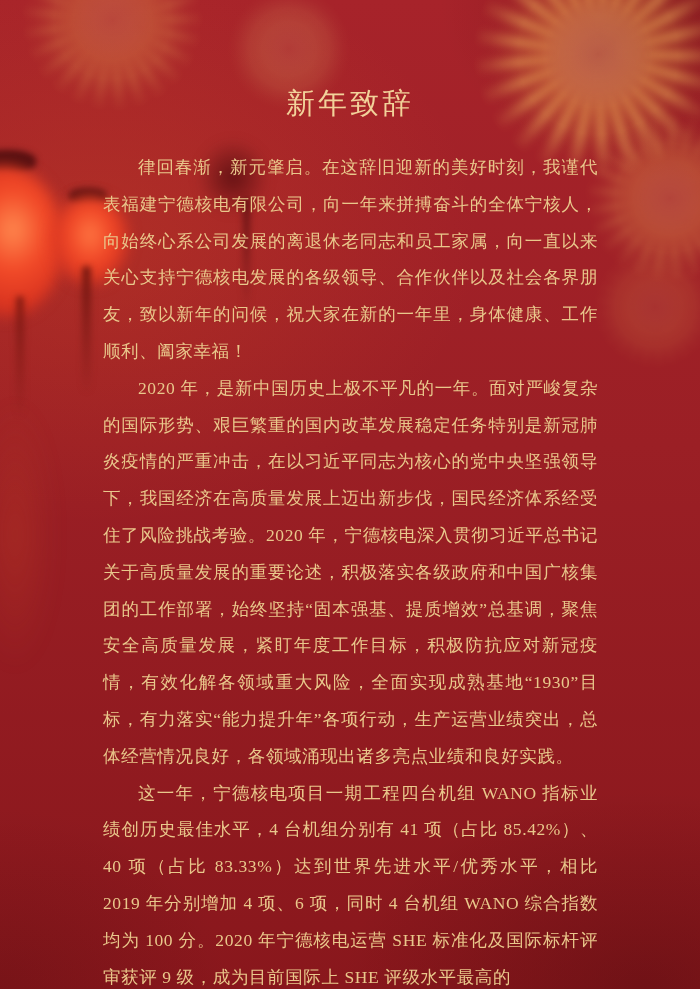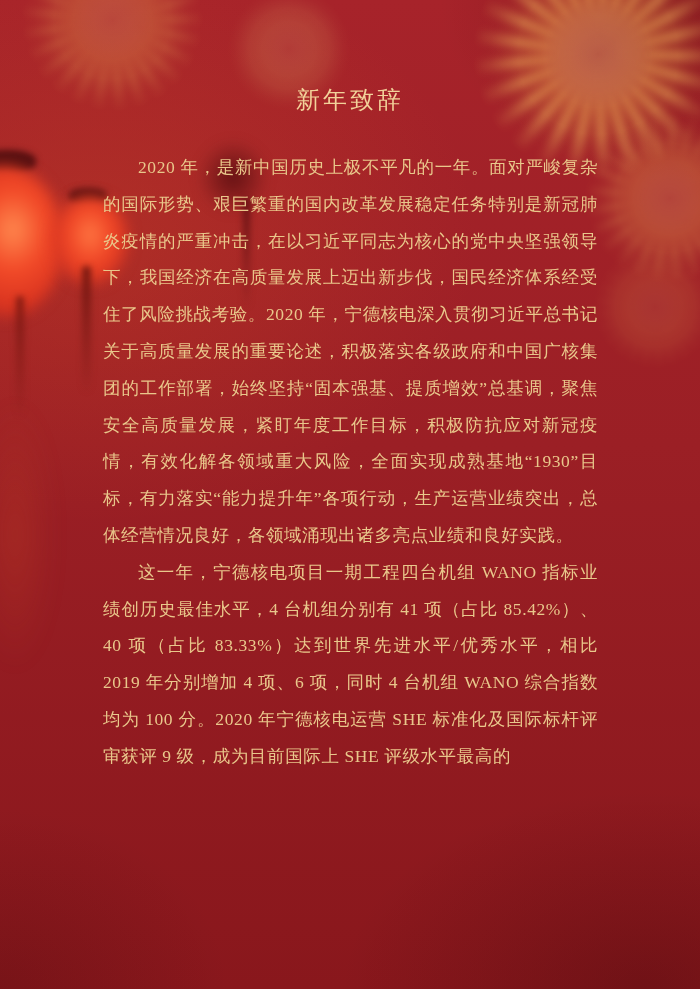--- a/index.html
+++ b/index.html
@@ -67,21 +67,21 @@
     position: absolute; left: -24px; top: 400px; width: 78px; height: 270px; border-radius: 50%;
     background: radial-gradient(ellipse, rgba(205, 72, 35, 0.26), rgba(205, 72, 35, 0) 70%);
     filter: blur(10px);
   }
 
   
   .title {
     position: absolute;
     top: 84px; left: 0; width: 100%;
     text-align: center;
-    font-size: 24px;
+    font-size: 29px;
     font-weight: 500;
     letter-spacing: 3px;
     color: var(--title_text);
   }
   .body-text {
     position: absolute;
     top: 149px; left: 103px; width: 495px;
     color: var(--body_text);
     font-size: 17.5px;
     line-height: 36.8px;
@@ -108,17 +108,18 @@
   <div class="lantern-cap" id="lantern-center-cap"></div>
   <div class="lantern" id="lantern-left"></div>
   <div class="lantern" id="lantern-center"></div>
   <div class="tassel" id="tassel-left"></div>
   <div class="tassel" id="tassel-center"></div>
   <div id="left-haze"></div>
 
   <div class="title">新年致辞</div>
 
   <div class="body-text">
+    <p>律回春渐，新元肇启。在这辞旧迎新的美好时刻，我谨代表福建宁德核电有限公司，向一年来拼搏奋斗的全体宁核人，向始终心系公司发展的离退休老同志和员工家属，向一直以来关心支持宁德核电发展的各级领导、合作伙伴以及社会各界朋友，致以新年的问候，祝大家在新的一年里，身体健康、工作顺利、阖家幸福！</p>
     <p>2020 年，是新中国历史上极不平凡的一年。面对严峻复杂的国际形势、艰巨繁重的国内改革发展稳定任务特别是新冠肺炎疫情的严重冲击，在以习近平同志为核心的党中央坚强领导下，我国经济在高质量发展上迈出新步伐，国民经济体系经受住了风险挑战考验。2020 年，宁德核电深入贯彻习近平总书记关于高质量发展的重要论述，积极落实各级政府和中国广核集团的工作部署，始终坚持“固本强基、提质增效”总基调，聚焦安全高质量发展，紧盯年度工作目标，积极防抗应对新冠疫情，有效化解各领域重大风险，全面实现成熟基地“1930”目标，有力落实“能力提升年”各项行动，生产运营业绩突出，总体经营情况良好，各领域涌现出诸多亮点业绩和良好实践。</p>
     <p>这一年，宁德核电项目一期工程四台机组 WANO 指标业绩创历史最佳水平，4 台机组分别有 41 项（占比 85.42%）、40 项（占比 83.33%）达到世界先进水平/优秀水平，相比 2019 年分别增加 4 项、6 项，同时 4 台机组 WANO 综合指数均为 100 分。2020 年宁德核电运营 SHE 标准化及国际标杆评审获评 9 级，成为目前国际上 SHE 评级水平最高的</p>
   </div>
 
 </div>
 
 </body></html>

